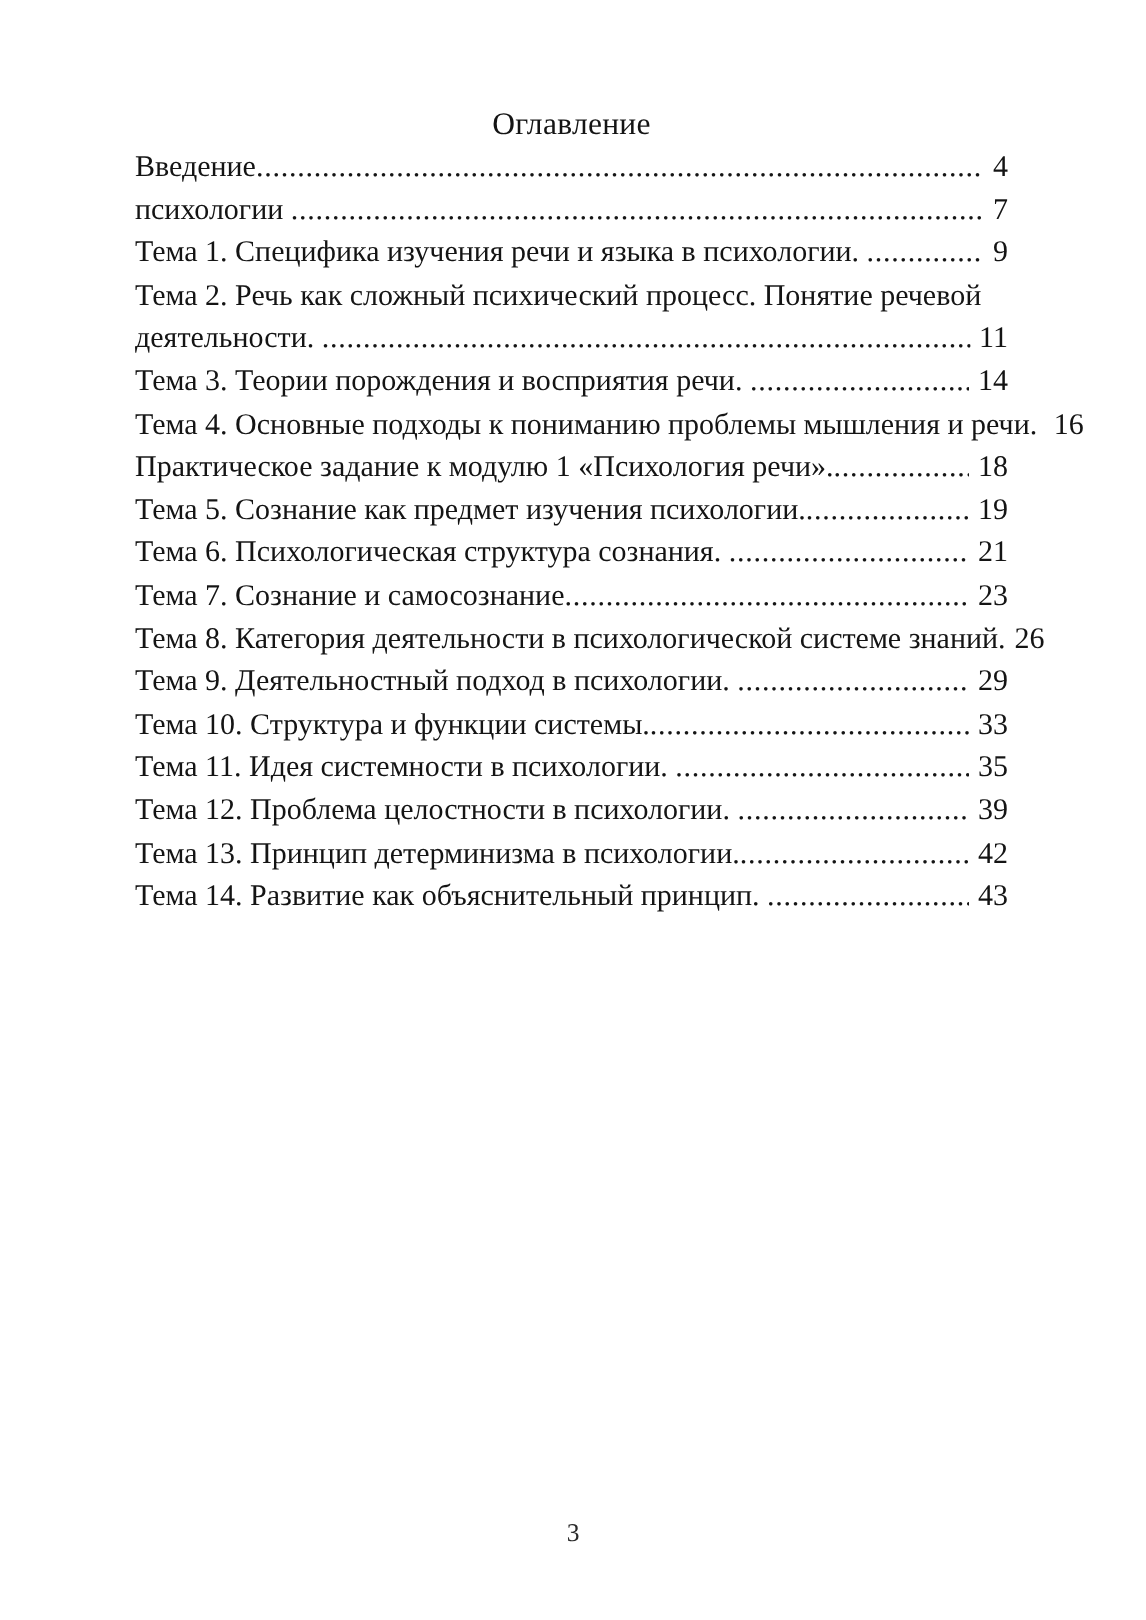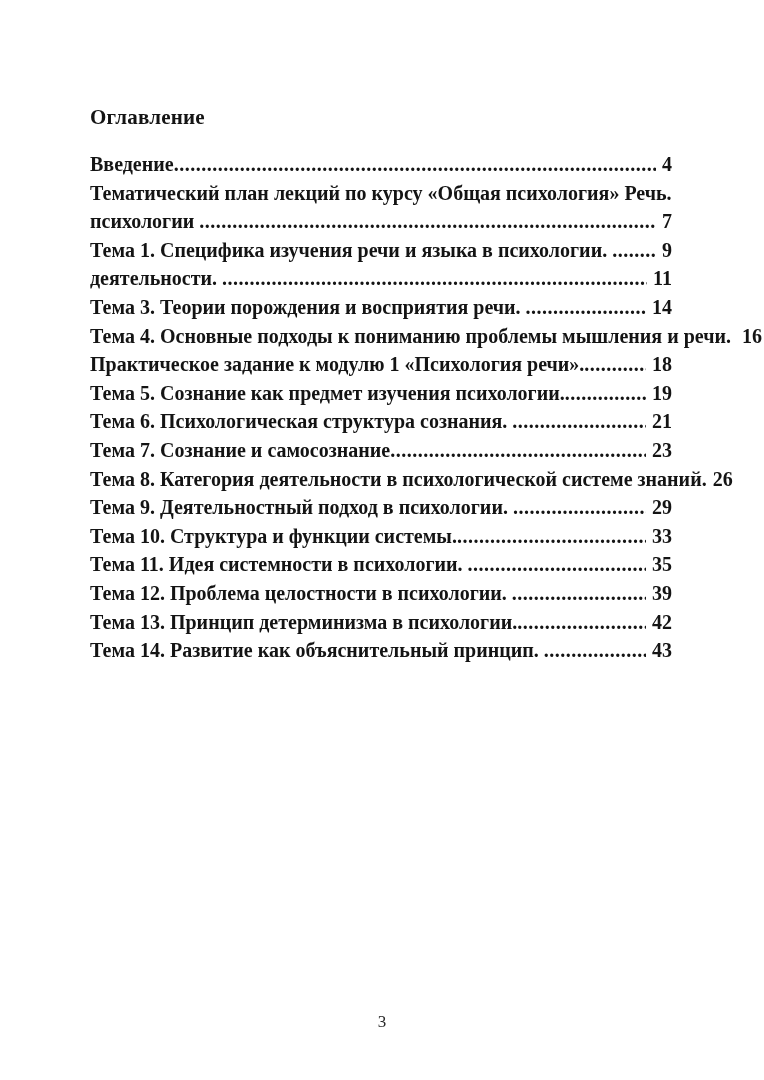--- a/index.html
+++ b/index.html
@@ -15,31 +15,30 @@
     font-family: "Liberation Serif", "DejaVu Serif", serif;
     color: #141414;
   }
   .content {
     position: absolute;
     left: 90px;
     right: 92px;
     top: 0;
   }
   .doc-title {
-    margin-top: 102px;
-    font-weight: bold;
+    margin-top: 67px;
+    text-align: center;
+    font-weight: normal;
     font-size: 21px;
     line-height: 30px;
     letter-spacing: 0.2px;
   }
   .toc {
-    margin-top: 18px;
     font-size: 20px;
     line-height: 28.6px;
-    font-weight: bold;
   }
   .toc-entry { margin: 0; }
   .toc-line { white-space: pre; }
   .toc-line-last {
     display: flex;
     align-items: baseline;
   }
   .toc-text {
     flex: 0 0 auto;
     white-space: pre;
@@ -70,27 +69,27 @@
 <body>
 
 <div class="content">
   <div class="doc-title">Оглавление</div>
 
   <div class="toc">
       <div class="toc-entry">
         <div class="toc-line toc-line-last"><span class="toc-text">Введение</span><span class="toc-leader">............................................................................................................................................................................................................................................................................................................</span><span class="toc-page">4</span></div>
       </div>
       <div class="toc-entry">
-        <div class="toc-line"><span class="toc-text">Тематический план лекций по курсу «Общая психология» Речь.</span></div>
         <div class="toc-line toc-line-last"><span class="toc-text">психологии </span><span class="toc-leader">............................................................................................................................................................................................................................................................................................................</span><span class="toc-page">7</span></div>
       </div>
       <div class="toc-entry">
         <div class="toc-line toc-line-last"><span class="toc-text">Тема 1. Специфика изучения речи и языка в психологии. </span><span class="toc-leader">............................................................................................................................................................................................................................................................................................................</span><span class="toc-page">9</span></div>
       </div>
       <div class="toc-entry">
+        <div class="toc-line"><span class="toc-text">Тема 2. Речь как сложный психический процесс. Понятие речевой</span></div>
         <div class="toc-line toc-line-last"><span class="toc-text">деятельности. </span><span class="toc-leader">............................................................................................................................................................................................................................................................................................................</span><span class="toc-page">11</span></div>
       </div>
       <div class="toc-entry">
         <div class="toc-line toc-line-last"><span class="toc-text">Тема 3. Теории порождения и восприятия речи. </span><span class="toc-leader">............................................................................................................................................................................................................................................................................................................</span><span class="toc-page">14</span></div>
       </div>
       <div class="toc-entry">
         <div class="toc-line toc-line-last"><span class="toc-text">Тема 4. Основные подходы к пониманию проблемы мышления и речи. </span><span class="toc-leader">............................................................................................................................................................................................................................................................................................................</span><span class="toc-page">16</span></div>
       </div>
       <div class="toc-entry">
         <div class="toc-line toc-line-last"><span class="toc-text">Практическое задание к модулю 1 «Психология речи».</span><span class="toc-leader">............................................................................................................................................................................................................................................................................................................</span><span class="toc-page">18</span></div>

